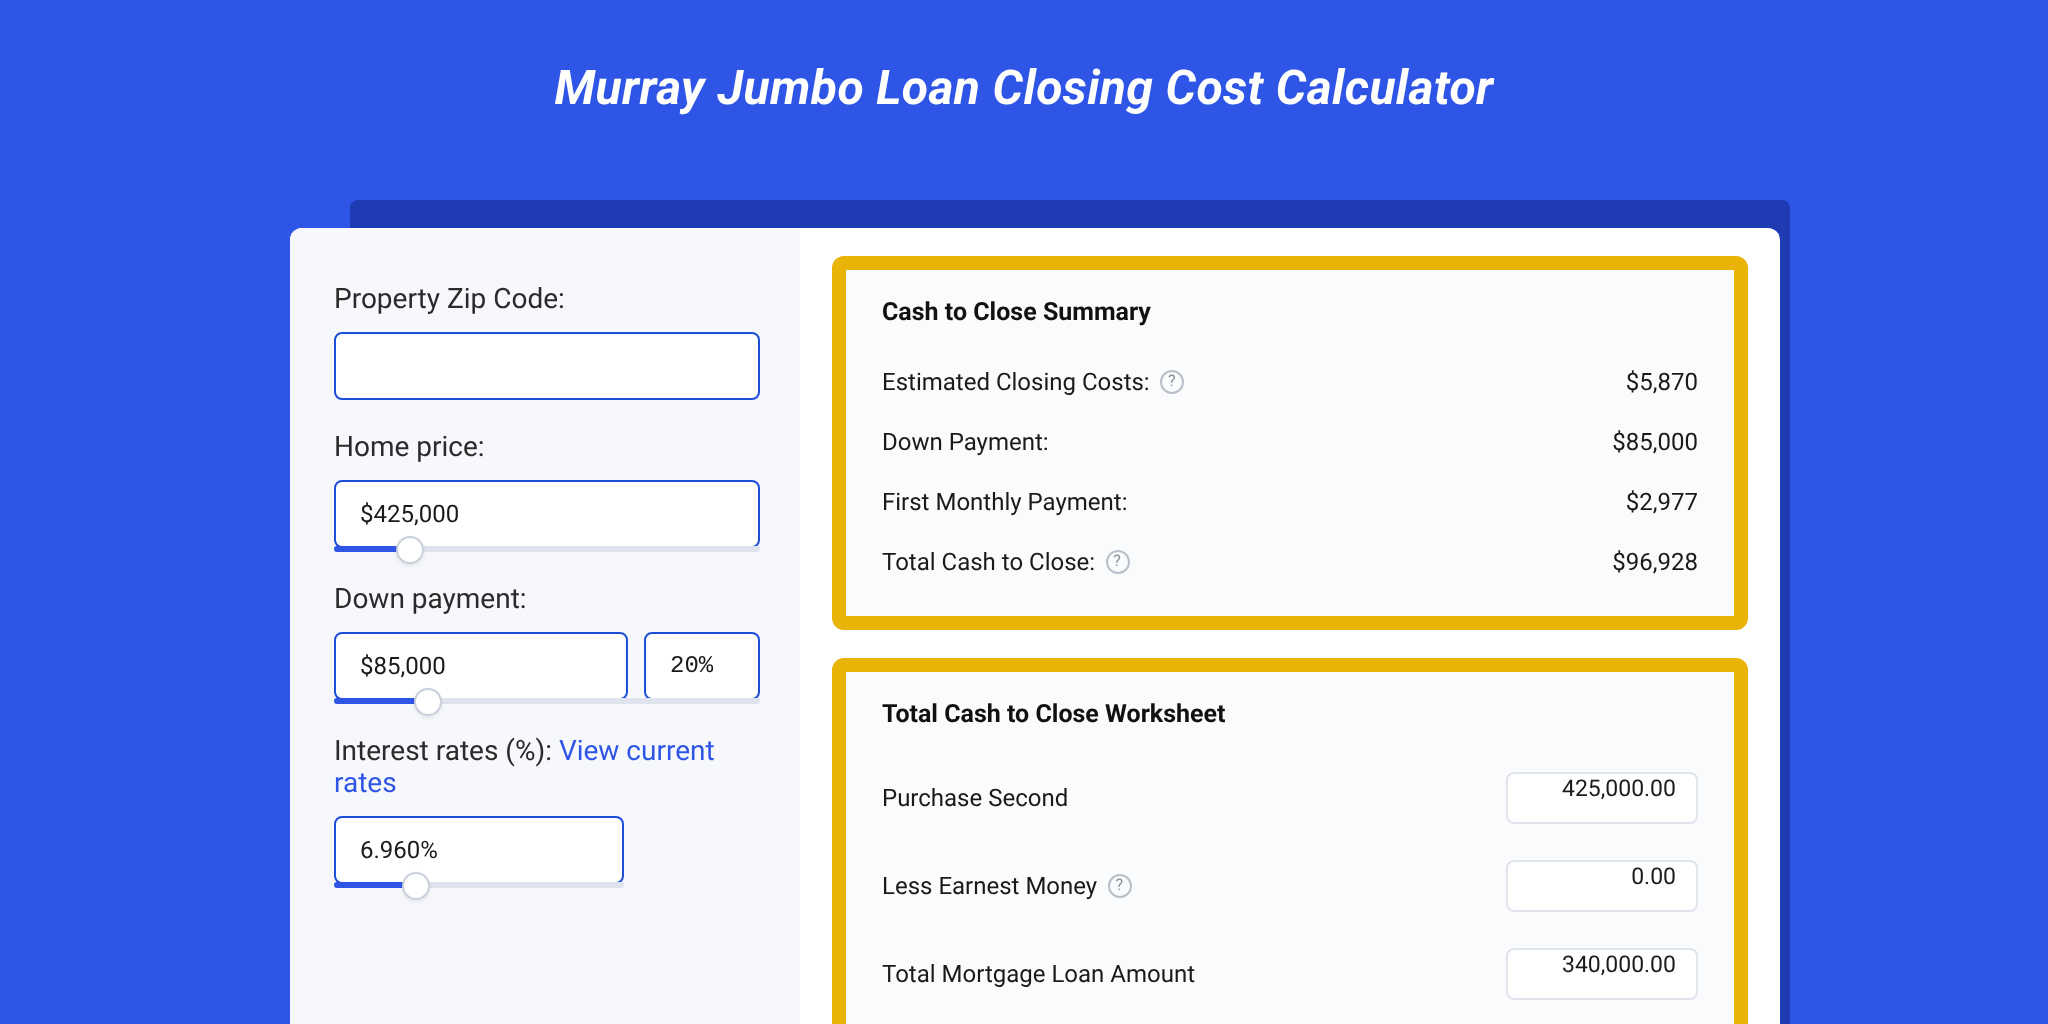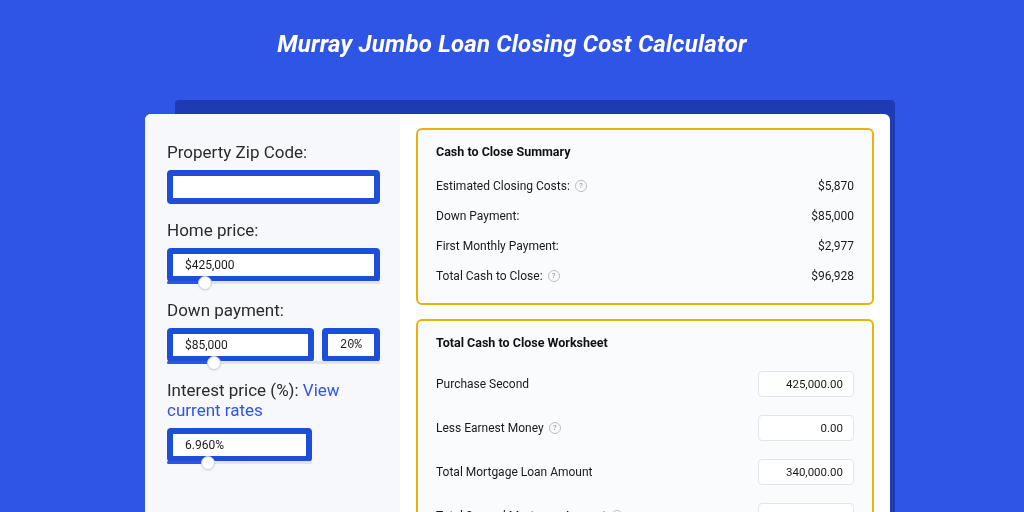--- a/index.html
+++ b/index.html
@@ -41,28 +41,28 @@
   .left-col {
     width: 255px;
     background: #f7f8fc;
     padding: 28px 20px 20px 22px;
     font-size: 11.5px;
     color: #2b2b2b;
   }
   .field { margin-bottom: 16px; }
   .field-label {
     display: block;
-    font-size: 17px;
+    font-size: 14px;
     color: #2b2b2b;
     margin-bottom: 8px;
   }
   .field-label a { color: #2f55e6; text-decoration: none; }
   .input-box {
     background: #fff;
-    border: 6px solid #1d4ed8;
+    border: 1px solid #1d4ed8;
     border-radius: 4px;
     height: 34px;
     display: flex;
     align-items: center;
     padding: 0 12px;
     font-size: 12px;
     color: #1a1a1a;
     width: 100%;
   }
   .input-row { display: flex; gap: 8px; }
@@ -94,21 +94,21 @@
 
   .right-col {
     flex: 1;
     padding: 14px 16px 16px 16px;
     display: flex;
     flex-direction: column;
     gap: 14px;
   }
   .panel {
     background: #fafbfd;
-    border: 2px solid #eab308;
+    border: 7px solid #eab308;
     border-radius: 6px;
     padding: 14px 18px 12px 18px;
   }
   .panel h3 {
     font-size: 12.5px;
     font-weight: 700;
     color: #111;
     margin-bottom: 12px;
   }
   .summary-row {
@@ -138,21 +138,20 @@
     color: #1a1a1a;
     padding: 9px 0;
   }
   .ws-input {
     background: #fff;
     border: 1px solid #e1e4ea;
     border-radius: 4px;
     height: 26px;
     min-width: 96px;
     display: flex;
-    align-items: center;
     justify-content: flex-end;
     padding: 0 10px;
     font-size: 11.5px;
     color: #1a1a1a;
   }
 </style>
 </head>
 <body>
 
 <div class="hero-title">Murray Jumbo Loan Closing Cost Calculator</div>
@@ -196,21 +195,21 @@
       <div class="slider-wrap">
         <div class="slider-track">
           <div class="slider-fill" style="width:22%"></div>
           <div class="slider-thumb" style="left:22%"></div>
         </div>
       </div>
     </div>
 
     <div class="field">
       <span class="field-label">
-        <span>Interest price (%): </span><a href="#">View current rates</a>
+        <span>Interest rates (%): </span><a href="#">View current rates</a>
       </span>
       <div class="input-box" style="width:68%;">
         <span>6.960%</span>
       </div>
       <div class="slider-wrap" style="width:68%;">
         <div class="slider-track">
           <div class="slider-fill" style="width:28%"></div>
           <div class="slider-thumb" style="left:28%"></div>
         </div>
       </div>

